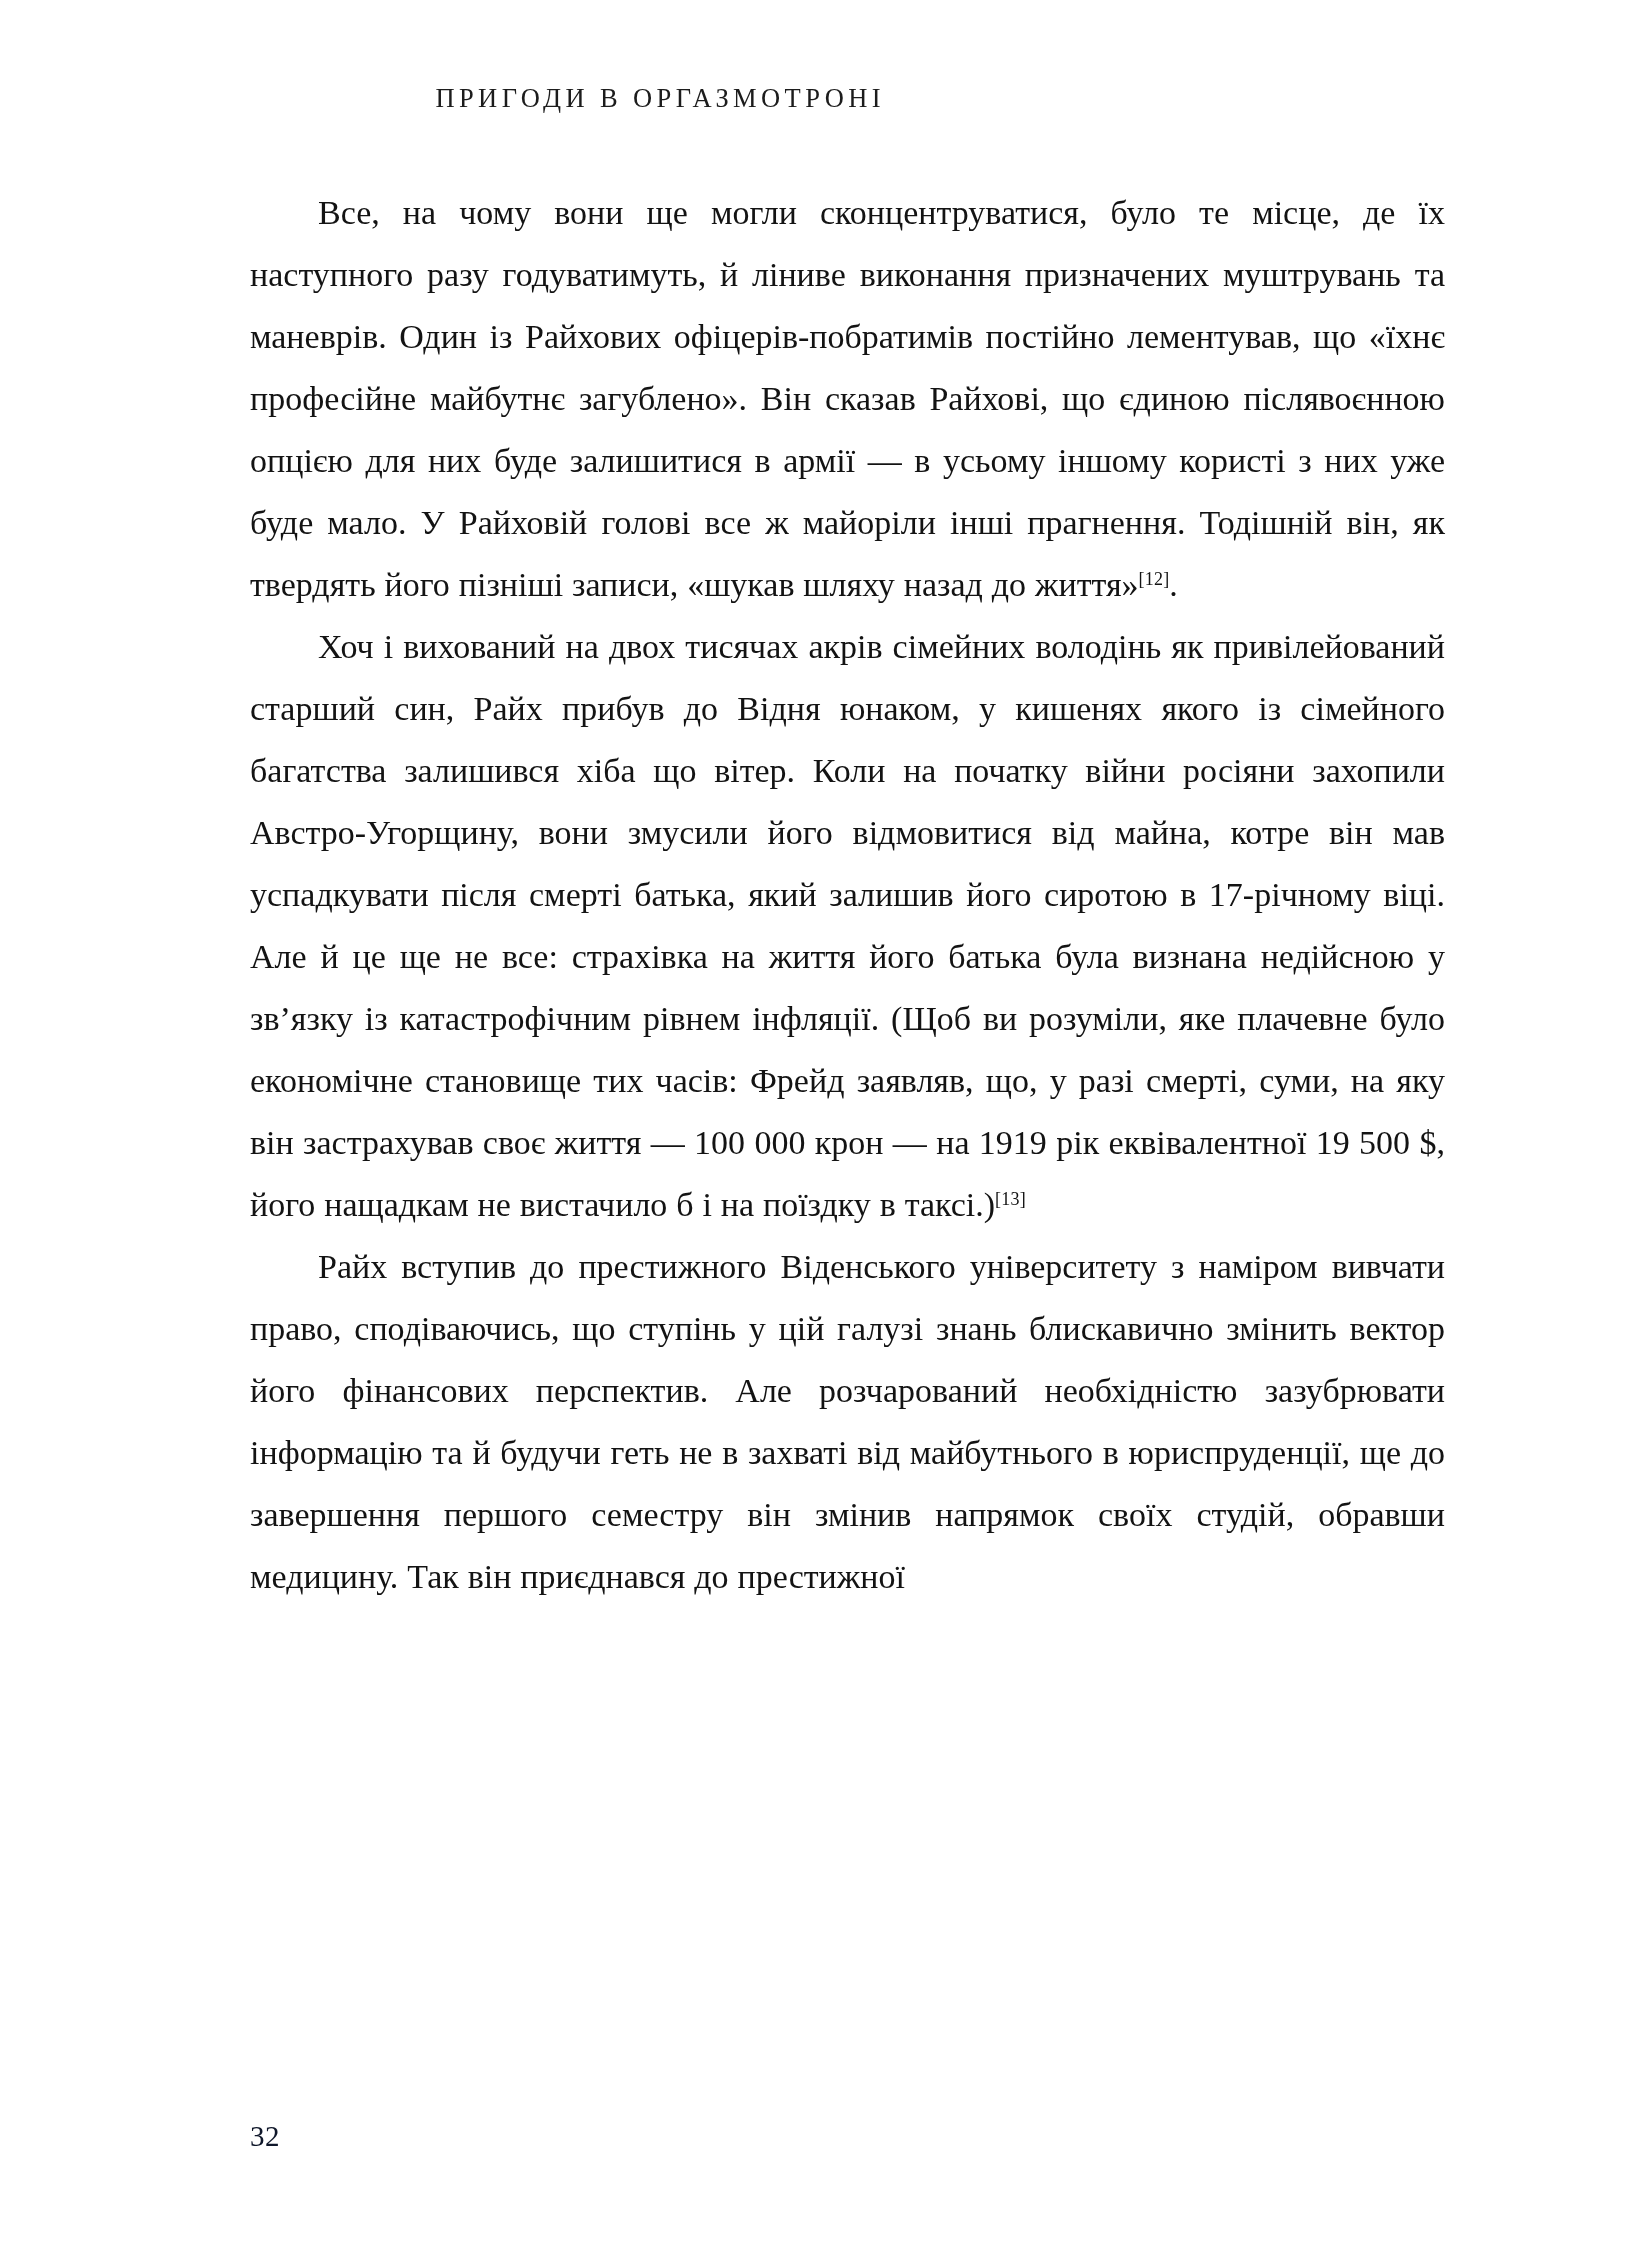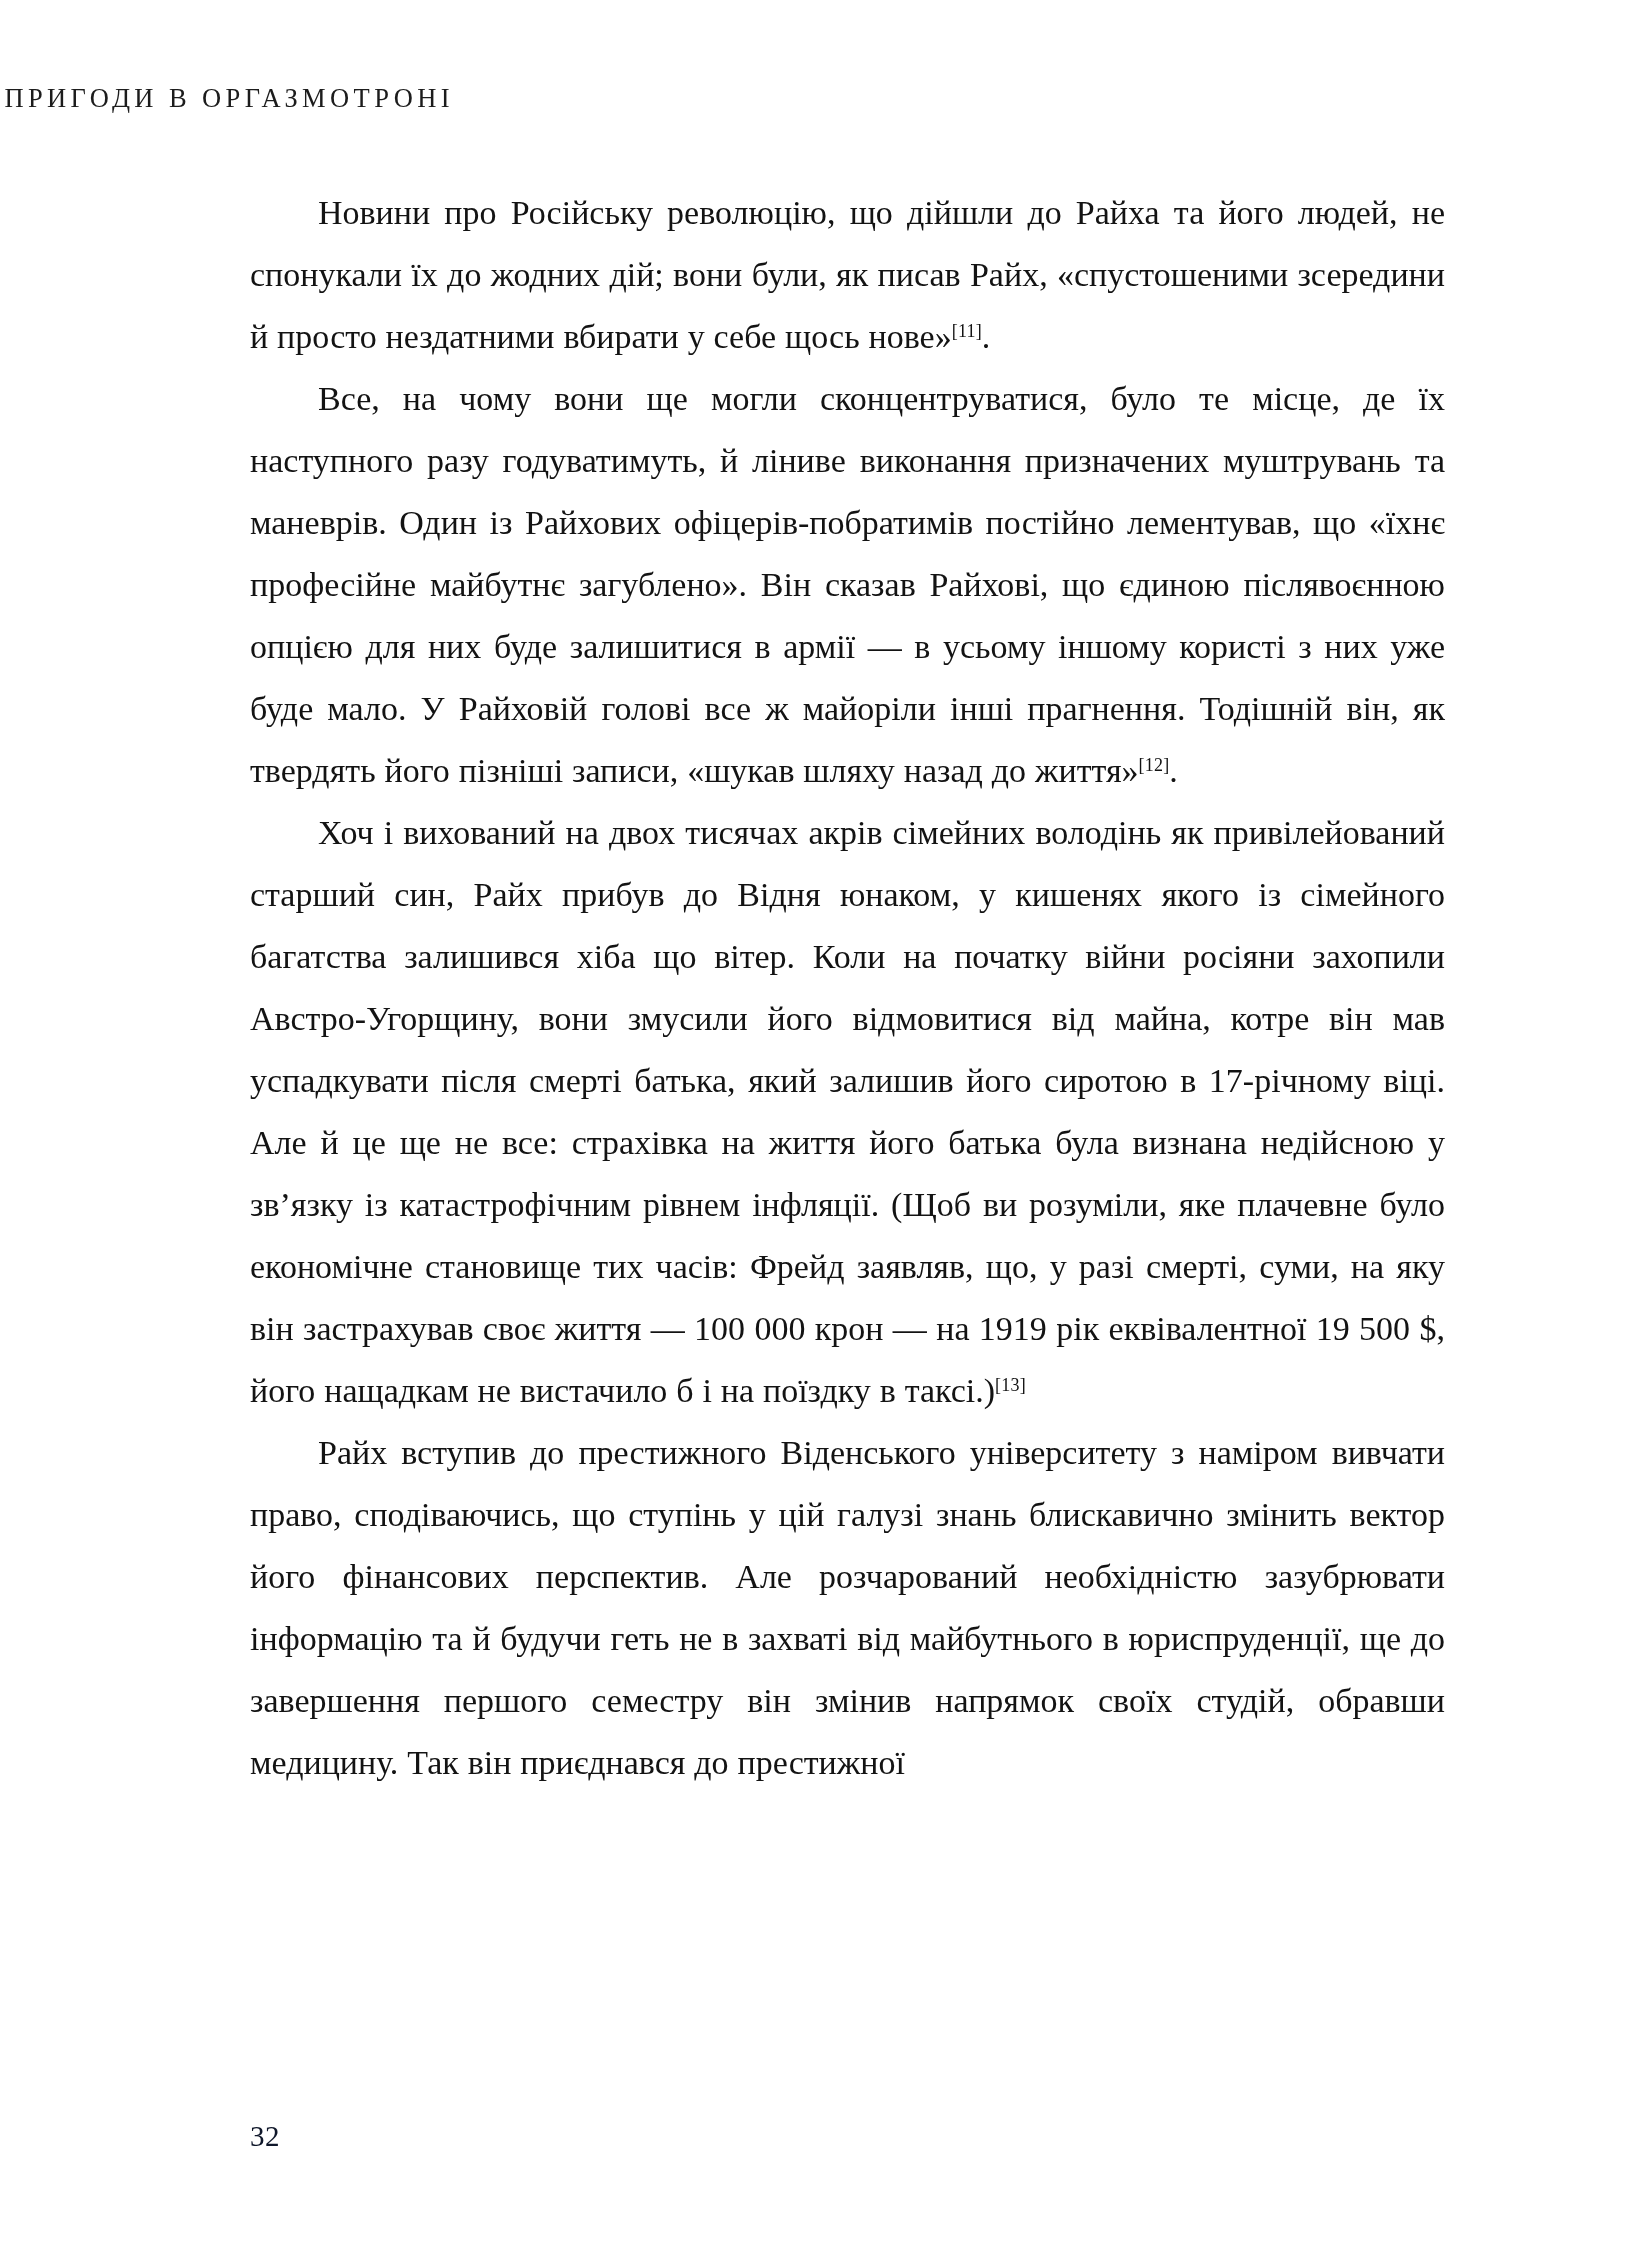--- a/index.html
+++ b/index.html
@@ -20,20 +20,21 @@
     overflow: hidden;
     box-sizing: border-box;
   }
 
   
   .running-header {
     position: absolute;
     top: 84px;
     left: 0;
     width: 1316px;
+    text-align: center;
     font-size: 26.5px;
     line-height: 1.1;
     letter-spacing: 4.4px;
     text-indent: 4.4px;
     color: #1c1c1c;
     font-weight: 400;
     white-space: nowrap;
   }
 
   
@@ -81,21 +82,20 @@
 </style>
 </head>
 <body>
 
 <div class="page">
 
   <div class="running-header">ПРИГОДИ В ОРГАЗМОТРОНІ</div>
 
   <div class="text-block">
 
-    <p class="para"><span>Новини про Російську революцію, що дійшли до Райха та його людей, не спонукали їх до жодних дій; вони були, як писав Райх, «спустошеними зсередини й просто нездатними вбирати у себе щось нове»</span><span class="fn">[11]</span><span>.</span></p>
 
     <p class="para"><span>Все, на чому вони ще могли сконцентруватися, було те місце, де їх наступного разу годуватимуть, й лінивe виконання призначених муштрувань та маневрів. Один із Райхових офіцерів-побратимів постійно лементував, що «їхнє професійне майбутнє загублено». Він сказав Райхові, що єдиною післявоєнною опцією для них буде залишитися в армії — в усьому іншому користі з них уже буде мало. У Райховій голові все ж майоріли інші прагнення. Тодішній він, як твердять його пізніші записи, «шукав шляху назад до життя»</span><span class="fn">[12]</span><span>.</span></p>
 
     <p class="para"><span>Хоч і вихований на двох тисячах акрів сімейних володінь як привілейований старший син, Райх прибув до Відня юнаком, у кишенях якого із сімейного багатства залишився хіба що вітер. Коли на початку війни росіяни захопили Австро-Угорщину, вони змусили його відмовитися від майна, котре він мав успадкувати після смерті батька, який залишив його сиротою в 17-річному віці. Але й це ще не все: страхівка на життя його батька була визнана недійсною у зв’язку із катастрофічним рівнем інфляції. (Щоб ви розуміли, яке плачевне було економічне становище тих часів: Фрейд заявляв, що, у разі смерті, суми, на яку він застрахував своє життя — 100 000 крон — на 1919 рік еквівалентної 19 500 $, його нащадкам не вистачило б і на поїздку в таксі.)</span><span class="fn">[13]</span><span></span></p>
 
     <p class="para"><span>Райх вступив до престижного Віденського університету з наміром вивчати право, сподіваючись, що ступінь у цій галузі знань блискавично змінить вектор його фінансових перспектив. Але розчарований необхідністю зазубрювати інформацію та й будучи геть не в захваті від майбутнього в юриспруденції, ще до завершення першого семестру він змінив напрямок своїх студій, обравши медицину. Так він приєднався до престижної</span></p>
 
   </div>
 
   <div class="folio">32</div>

